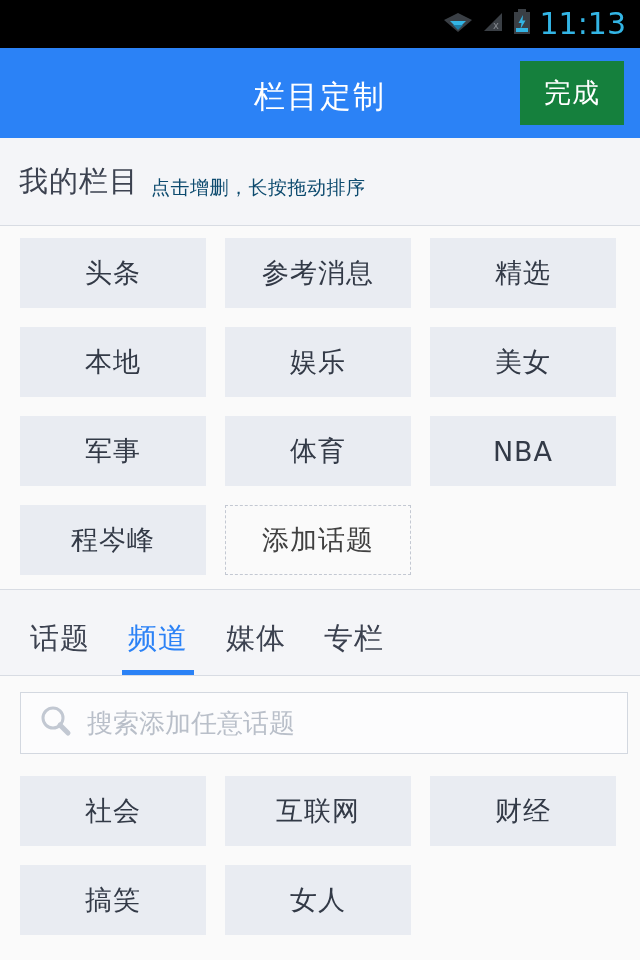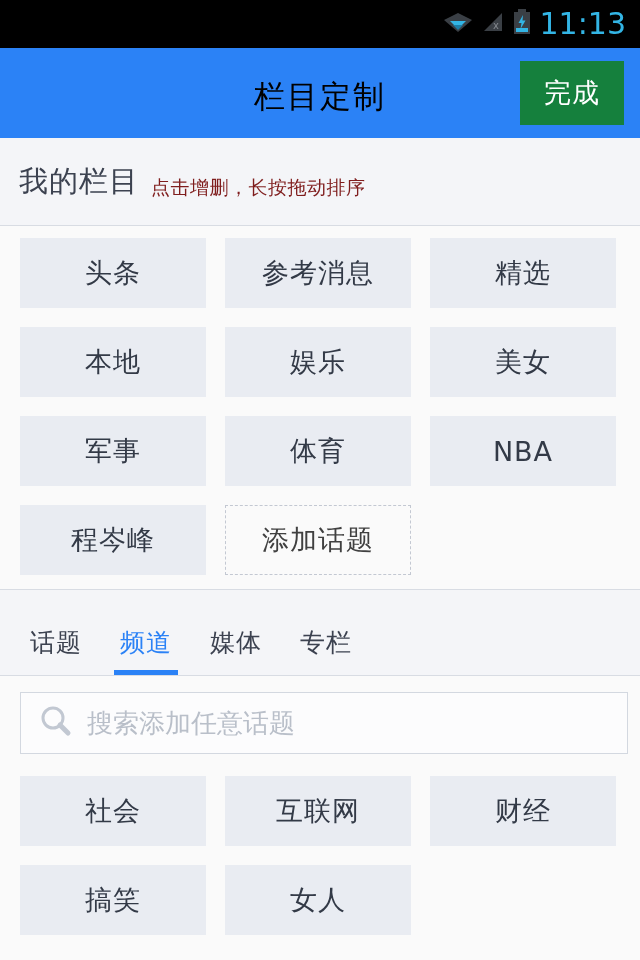--- a/index.html
+++ b/index.html
@@ -17,36 +17,36 @@
   }
   .sb-icon{ display:block; }
   .sb-time{ color:#33b5e5; font-size:30px; line-height:30px; letter-spacing:0px;
             font-family:"DejaVu Sans","Liberation Sans",sans-serif; }
 
   
   .header{
     height:90px; background:#2b82f6; position:relative;
     display:flex; align-items:center; justify-content:center;
   }
-  .header-title{ color:#000000; font-size:31px; letter-spacing:2px;margin-top:7px; }
+  .header-title{ color:#ffffff; font-size:31px; letter-spacing:2px;margin-top:7px; }
   .done-btn{
     position:absolute; right:16px; top:13px;
     width:104px; height:64px; background:#15803d;
     display:flex; align-items:center; justify-content:center;
     color:#fff; font-size:27px; letter-spacing:1px; cursor:pointer;
   }
 
   
   .section-head{
     height:88px; background:#f4f5f8;
     display:flex; align-items:center; padding-left:19px;
     border-bottom:1px solid #d8dce3;
   }
   .section-title{ font-size:29px; color:#3c4250; letter-spacing:1px; }
-  .section-sub{ font-size:19px; color:#7f1d1d; margin-left:12px; letter-spacing:0.5px;margin-top:12px; }
+  .section-sub{ font-size:19px; color:#0c4a6e; margin-left:12px; letter-spacing:0.5px;margin-top:12px; }
 
   
   .grid-wrap{ background:#fafafa; padding:12px 20px 10px 20px; }
   .grid{ display:flex; flex-wrap:wrap; gap:19px; }
   .tile{
     width:186px; height:70px; background:#e9ecf2;
     display:flex; align-items:center; justify-content:center;
     font-size:27px; color:#333a47; letter-spacing:1px; cursor:pointer;
   }
   .tile.add{
@@ -54,21 +54,21 @@
   }
   .grid-wrap.mine{ padding-bottom:14px; border-bottom:1px solid #d8dce3; }
 
   
   .tabs{
     background:#f4f5f8; height:86px; display:flex; align-items:flex-end;
     padding-left:24px; gap:26px; border-bottom:1px solid #d8dce3;
     position:relative;
   }
   .tab{
-    font-size:25px; color:#3c4250; letter-spacing:1px; cursor:pointer;
+    font-size:29px; color:#3c4250; letter-spacing:1px; cursor:pointer;
     padding:0 6px 16px 6px; position:relative;
   }
   .tab.active{ color:#2b82f6; }
   .tab.active::after{
     content:""; position:absolute; left:0; right:0; bottom:0;
     height:5px; background:#2b82f6;
   }
 
   
   .search-wrap{ background:#fafafa; padding:16px 12px 10px 20px; }

